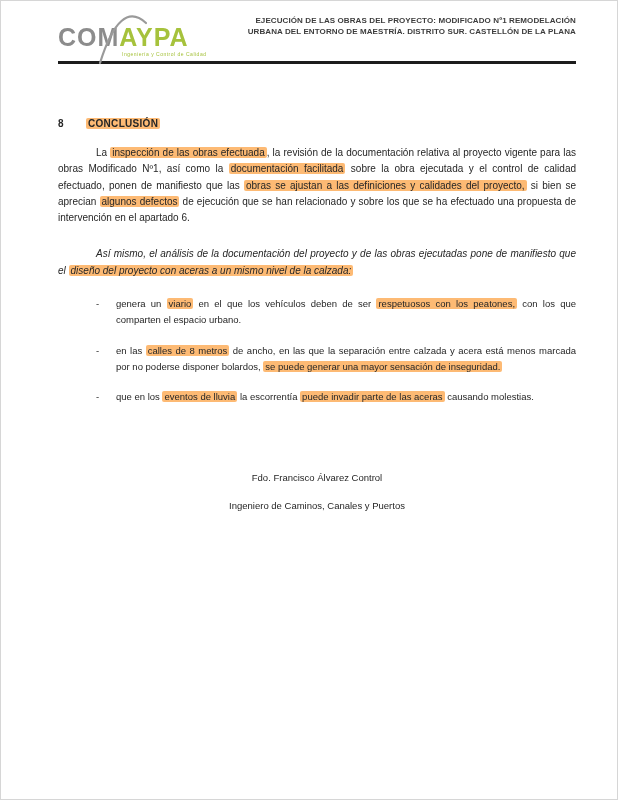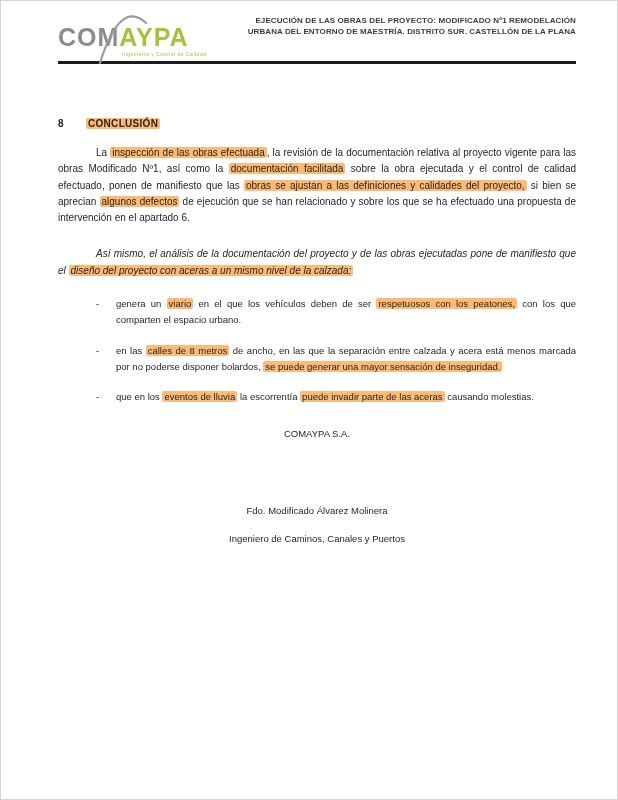--- a/index.html
+++ b/index.html
@@ -89,17 +89,16 @@
       <span class="bullet-marker">-</span>
       <span class="bullet-text"><span>en las </span><span class="hl">calles de 8 metros</span><span> de ancho, en las que la separación entre calzada y acera está menos marcada por no poderse disponer bolardos, </span><span class="hl">se puede generar una mayor sensación de inseguridad.</span></span>
     </div>
     <div class="bullet">
       <span class="bullet-marker">-</span>
       <span class="bullet-text"><span>que en los </span><span class="hl">eventos de lluvia</span><span> la escorrentía </span><span class="hl">puede invadir parte de las aceras</span><span> causando molestias.</span></span>
     </div>
   </div>
 
 
-  <div class="center-line company">COMAYPA S.A.</div>
-  <div class="center-line signer">Fdo. Modificado Álvarez Molinera</div>
+  <div class="center-line signer">Fdo. Francisco Álvarez Control</div>
   <div class="center-line role">Ingeniero de Caminos, Canales y Puertos</div>
 
 </div>
 
 </body></html>

